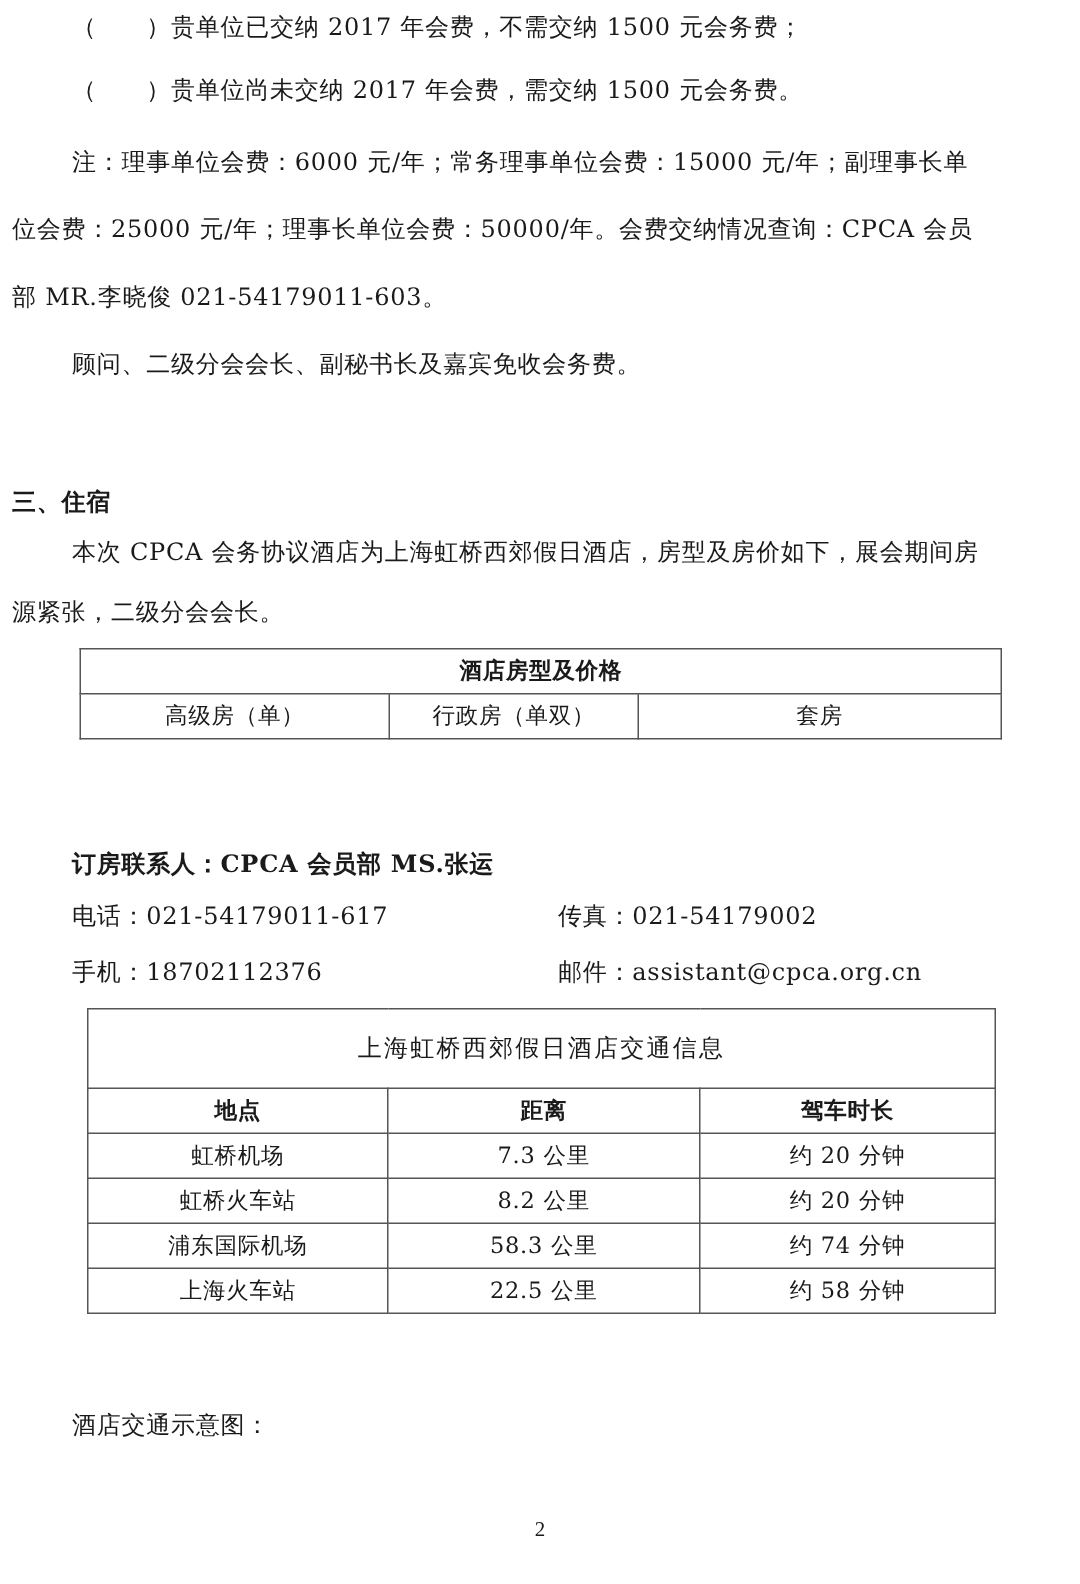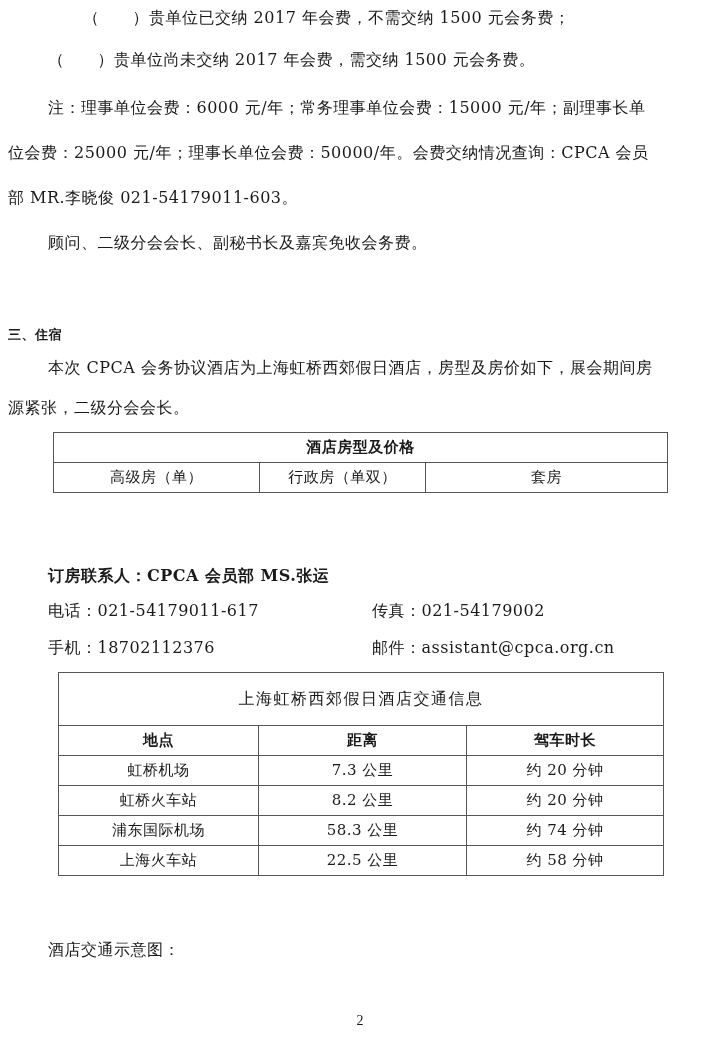--- a/index.html
+++ b/index.html
@@ -7,21 +7,21 @@
     width: 720px; height: 1056px; position: relative; overflow: hidden;
     font-family: "DejaVu Serif", "Liberation Serif", serif;
     color: #1a1a1a;
   }
   .line {
     position: absolute; left: 0; white-space: nowrap;
     font-size: 16px; line-height: 20px; letter-spacing: 0.5px;
   }
   .indent { left: 48px; }
   .flush { left: 8px; }
-  .heading { font-weight: bold; font-size: 13px; }
+  .heading { font-weight: bold; font-size: 16px; }
   table {
     position: absolute; border-collapse: collapse; table-layout: fixed;
     font-size: 15px; letter-spacing: 0.5px;
   }
   td, th {
     border: 1.5px solid #555; text-align: center; padding: 0;
     font-weight: normal; white-space: nowrap;
   }
   .t1 { left: 53px; top: 432px; width: 614px; }
   .t1 tr { height: 30px; }
@@ -33,21 +33,21 @@
   .t2 .caption { font-size: 16px; letter-spacing: 1.5px; }
   .contact-right { left: 372px; }
   .page-num {
     position: absolute; top: 1013px; left: 0; width: 720px; text-align: center;
     font-size: 14px; font-family: "Liberation Serif", serif;
   }
 </style>
 </head>
 <body>
 
-<div class="line" style="top:8px; left:48px;margin-left:35px;">
+<div class="line" style="top:8px; left:48px;">
   <span>（　　）</span><span>贵单位已交纳 2017 年会费，不需交纳 1500 元会务费；</span>
 </div>
 <div class="line" style="top:50px; left:48px;">
   <span>（　　）</span><span>贵单位尚未交纳 2017 年会费，需交纳 1500 元会务费。</span>
 </div>
 
 <div class="line indent" style="top:98px;text-align:center;">注：理事单位会费：6000 元/年；常务理事单位会费：15000 元/年；副理事长单</div>
 <div class="line flush" style="top:143px;text-align:right;">位会费：25000  元/年；理事长单位会费：50000/年。会费交纳情况查询：CPCA 会员</div>
 <div class="line flush" style="top:188px;">部 MR.李晓俊 021-54179011-603。</div>
 <div class="line indent" style="top:233px;">顾问、二级分会会长、副秘书长及嘉宾免收会务费。</div>

